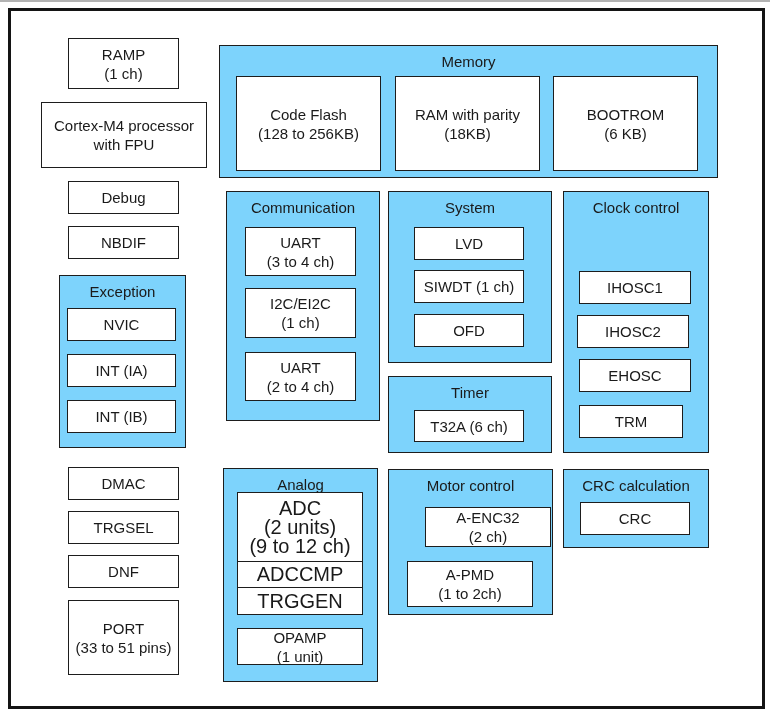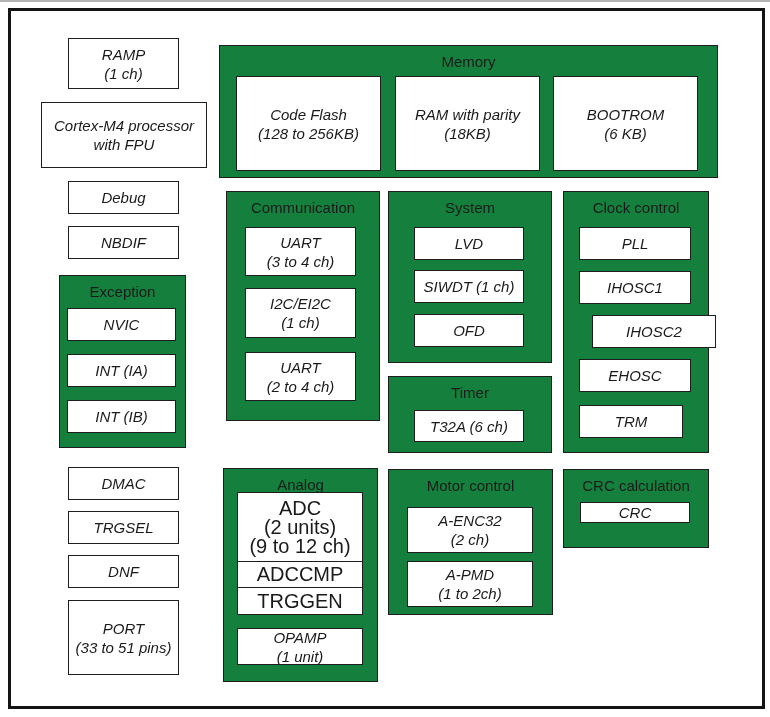--- a/index.html
+++ b/index.html
@@ -34,25 +34,24 @@
     background: #ffffff;
     border: 1.6px solid #1d1d1d;
     display: flex;
     flex-direction: column;
     align-items: center;
     justify-content: center;
     text-align: center;
     font-size: 15px;
     line-height: 19px;
     white-space: nowrap;
-    font-style: italic;
   }
   .container {
     position: absolute;
-    background: #15803d;
+    background: #7dd3fc;
     border: 1.6px solid #1d1d1d;
   }
   .ctitle {
     position: absolute;
     top: 7px; left: 0; right: 0;
     text-align: center;
     font-size: 15px;
     line-height: 17px;
     white-space: nowrap;
   }
@@ -177,27 +176,24 @@
 
   <div class="container" style="left:388px;top:376px;width:164px;height:77px">
     <div class="ctitle">Timer</div>
     <div class="box" style="left:25px;top:33px;width:110px;height:32px">
       <span>T32A (6 ch)</span>
     </div>
   </div>
 
   <div class="container" style="left:563px;top:191px;width:146px;height:262px">
     <div class="ctitle">Clock control</div>
-    <div class="box" style="left:15px;top:35px;width:112px;height:33px">
-      <span>PLL</span>
-    </div>
     <div class="box" style="left:15px;top:79px;width:112px;height:33px">
       <span>IHOSC1</span>
     </div>
-    <div class="box" style="left:28px;top:123px;width:124px;height:33px">
+    <div class="box" style="left:13px;top:123px;width:112px;height:33px">
       <span>IHOSC2</span>
     </div>
     <div class="box" style="left:15px;top:167px;width:112px;height:33px">
       <span>EHOSC</span>
     </div>
     <div class="box" style="left:15px;top:213px;width:104px;height:33px">
       <span>TRM</span>
     </div>
   </div>
 
@@ -217,29 +213,29 @@
       </div>
     </div>
     <div class="box" style="left:13px;top:159px;width:126px;height:37px">
       <span>OPAMP</span>
       <span>(1 unit)</span>
     </div>
   </div>
 
   <div class="container" style="left:388px;top:469px;width:165px;height:146px">
     <div class="ctitle">Motor control</div>
-    <div class="box" style="left:18px;top:37px;width:126px;height:46px">
+    <div class="box" style="left:36px;top:37px;width:126px;height:40px">
       <span>A-ENC32</span>
       <span>(2 ch)</span>
     </div>
     <div class="box" style="left:18px;top:91px;width:126px;height:46px">
       <span>A-PMD</span>
       <span>(1 to 2ch)</span>
     </div>
   </div>
 
   <div class="container" style="left:563px;top:469px;width:146px;height:79px">
     <div class="ctitle">CRC calculation</div>
-    <div class="box" style="left:16px;top:32px;width:110px;height:21px">
+    <div class="box" style="left:16px;top:32px;width:110px;height:33px">
       <span>CRC</span>
     </div>
   </div>
 </div>
 
 </body></html>

